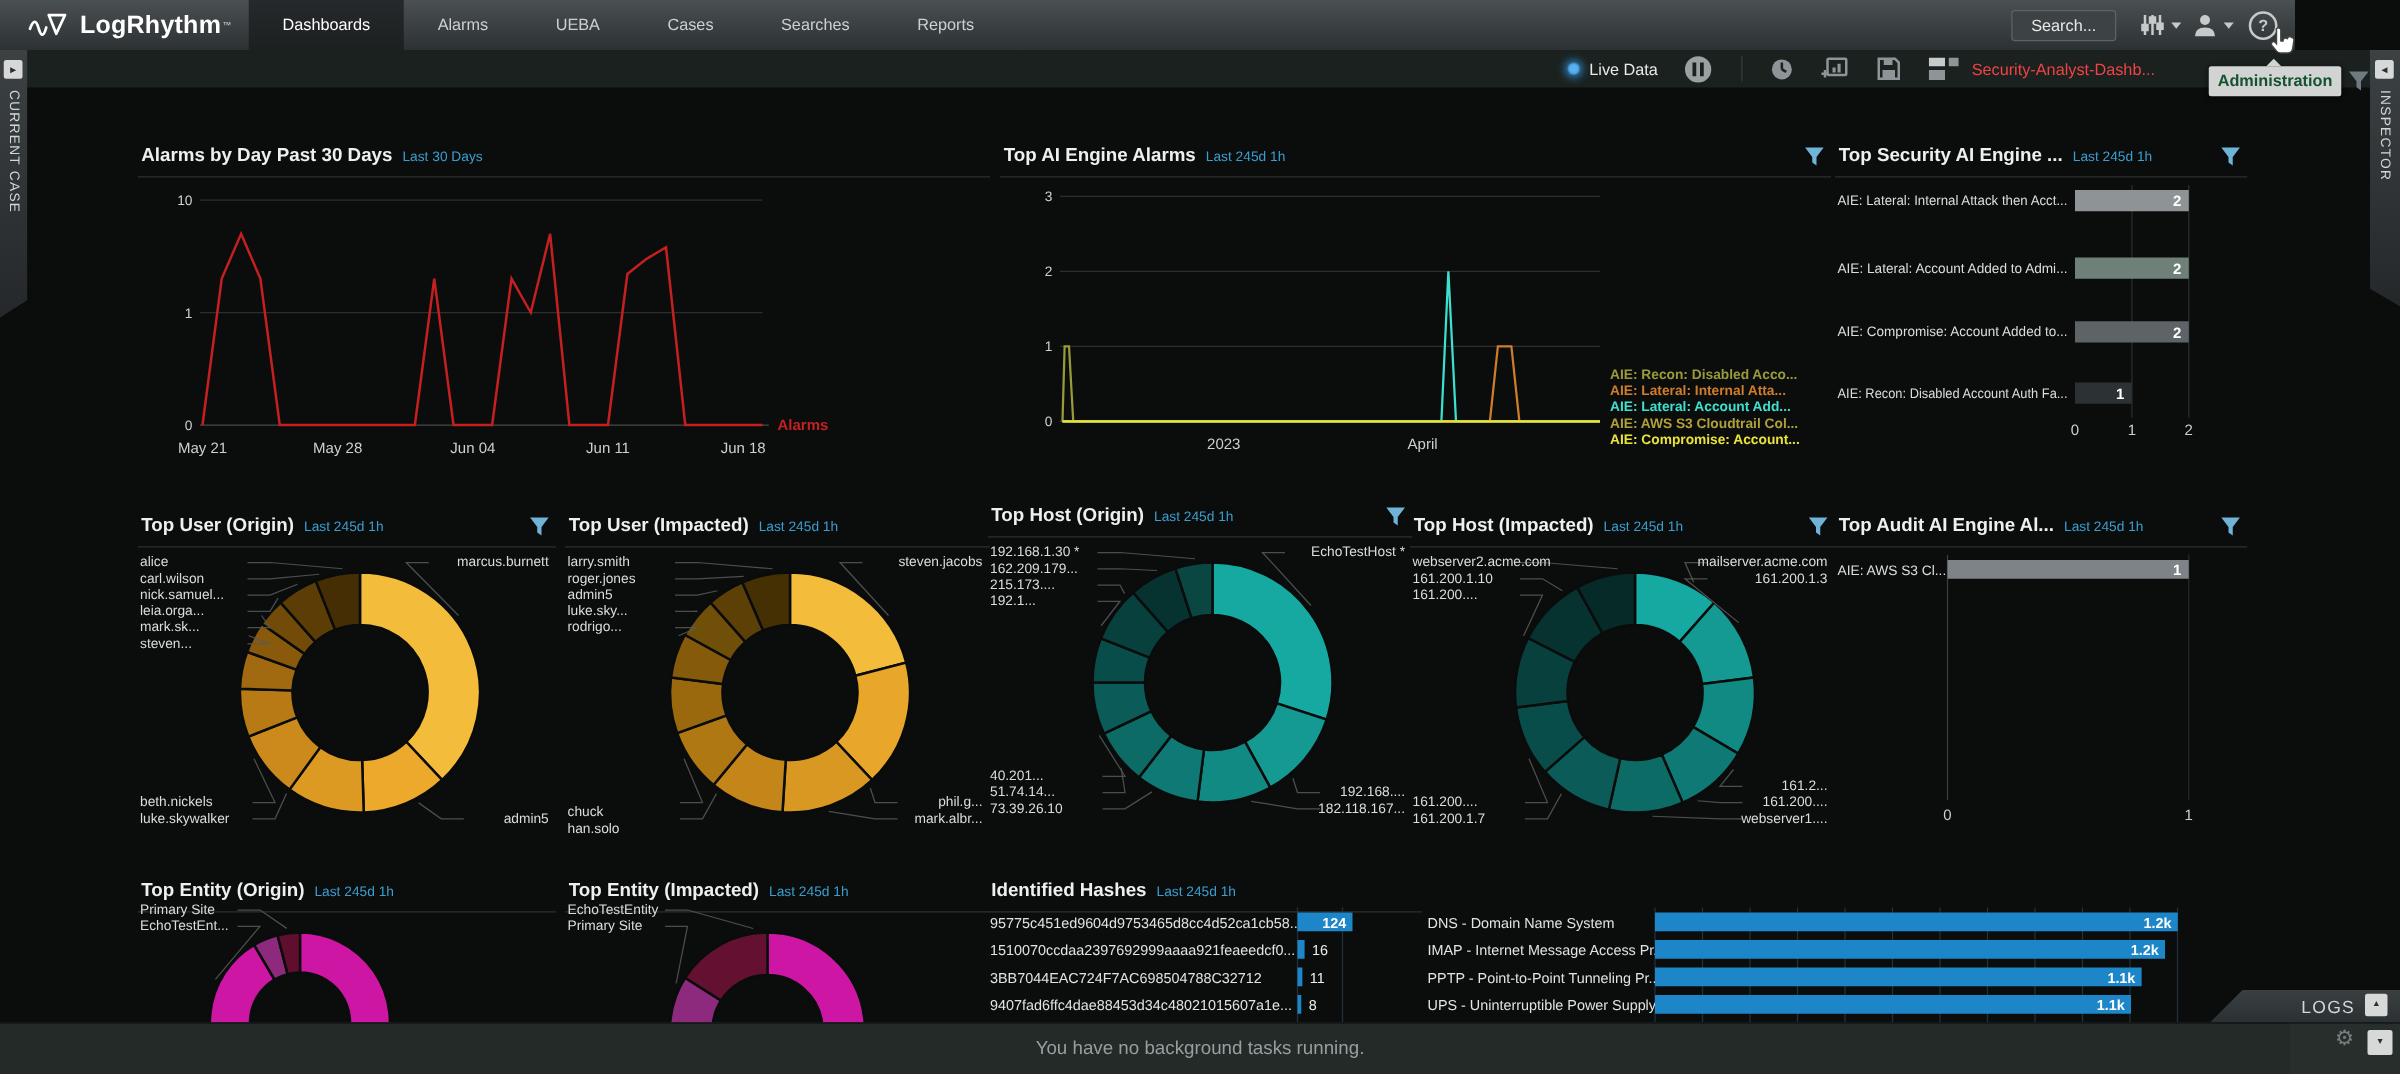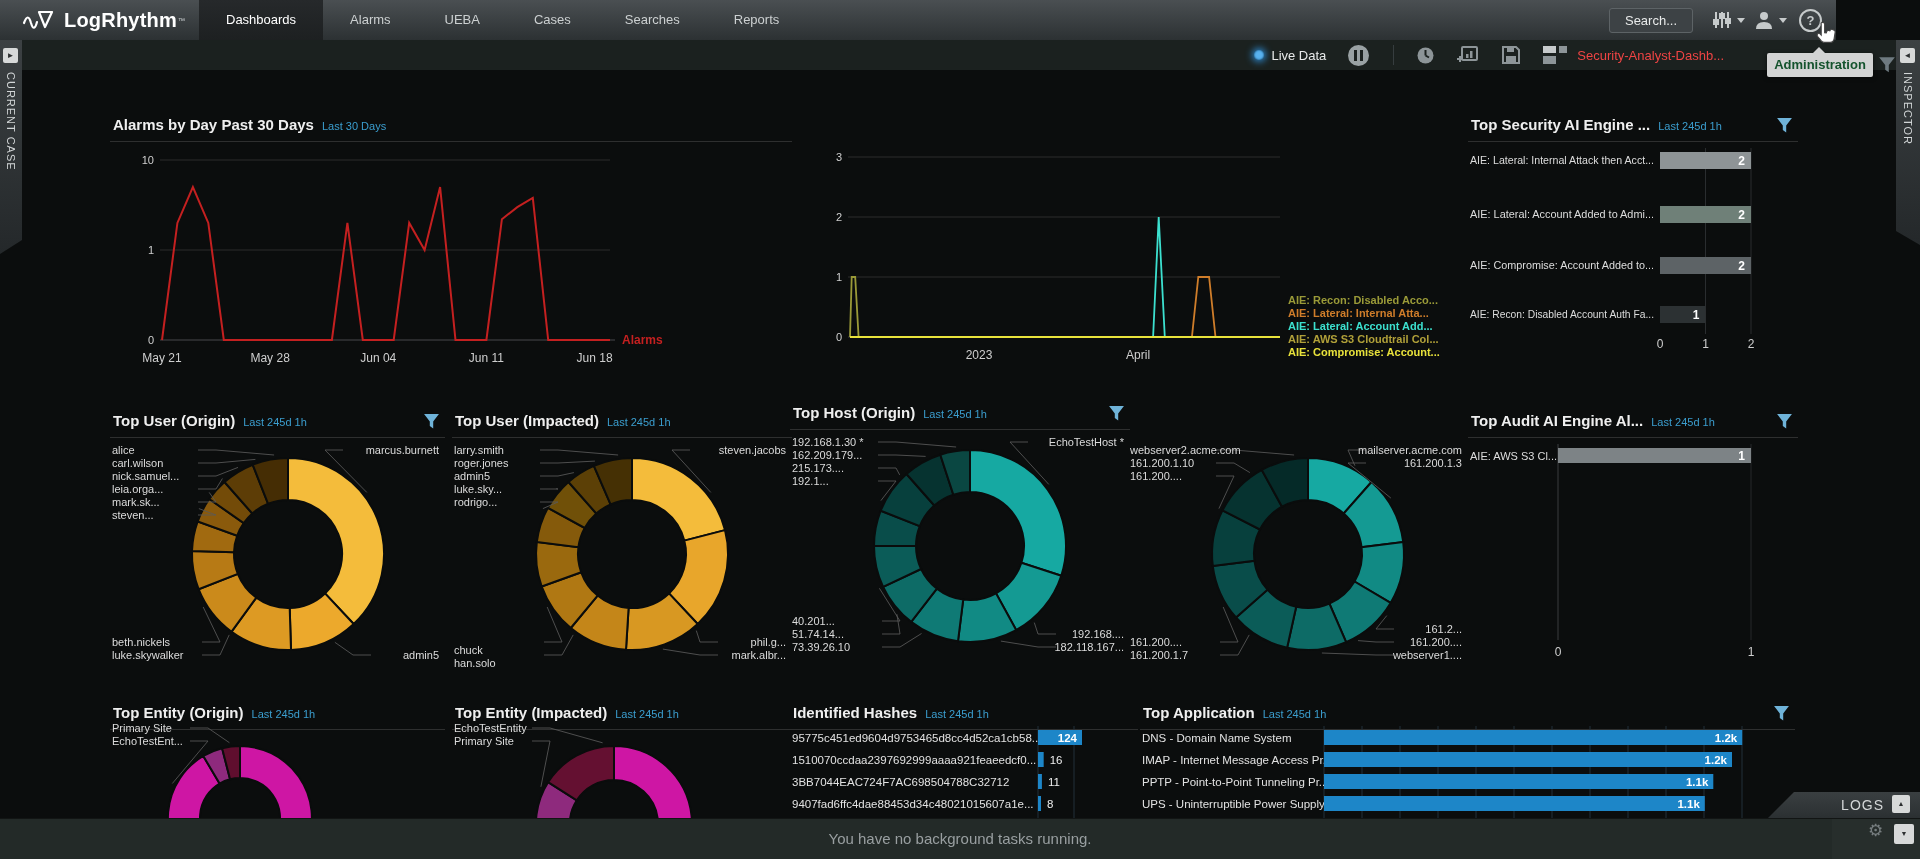--- a/index.html
+++ b/index.html
@@ -191,20 +191,23 @@
         <text x="52" y="250" fill="#cfcfcf" font-size="12" text-anchor="middle" font-family="Liberation Sans, sans-serif">May 21</text>
         <text x="160.13793103448276" y="250" fill="#cfcfcf" font-size="12" text-anchor="middle" font-family="Liberation Sans, sans-serif">May 28</text>
         <text x="268.2758620689655" y="250" fill="#cfcfcf" font-size="12" text-anchor="middle" font-family="Liberation Sans, sans-serif">Jun 04</text>
         <text x="376.4137931034483" y="250" fill="#cfcfcf" font-size="12" text-anchor="middle" font-family="Liberation Sans, sans-serif">Jun 11</text>
         <text x="484.55172413793105" y="250" fill="#cfcfcf" font-size="12" text-anchor="middle" font-family="Liberation Sans, sans-serif">Jun 18</text>
         <polyline points="52.0,228.0 67.4,110.9 82.9,75.1 98.3,110.9 113.8,228.0 129.2,228.0 144.7,228.0 160.1,228.0 175.6,228.0 191.0,228.0 206.5,228.0 221.9,228.0 237.4,110.9 252.8,228.0 268.3,228.0 283.7,228.0 299.2,110.9 314.6,138.0 330.1,75.1 345.5,228.0 361.0,228.0 376.4,228.0 391.9,107.2 407.3,95.1 422.8,85.8 438.2,228.0 453.7,228.0 469.1,228.0 484.6,228.0 500.0,228.0" fill="none" stroke="#c42020" stroke-width="2"></polyline>
         <text x="512" y="232" fill="#c42020" font-size="12" text-anchor="start" font-family="Liberation Sans, sans-serif" font-weight="bold">Alarms</text>
       </svg></div>
   </section>
 <section class="panel" style="left: 800px; top: 112px; width: 665px; height: 268px;">
+    <div class="phead"><span class="ptitle">Top AI Engine Alarms</span><span class="psub">Last 245d 1h</span><svg width="17" height="17" viewBox="0 0 16 16" class="pfilter">
+        <path d="M1 1 h14 L9.6 8 v6.5 L6.4 12.2 V8 z" fill="#6fb3d9"></path>
+      </svg></div>
     <div class="pbody"><svg width="665" height="268" viewBox="0 0 665 268">
         <line x1="48" y1="165" x2="480" y2="165" stroke="#2d2d2d"></line>
         <line x1="48" y1="105" x2="480" y2="105" stroke="#2d2d2d"></line>
         <line x1="48" y1="45" x2="480" y2="45" stroke="#2d2d2d"></line>
         <line x1="48" y1="225" x2="480" y2="225" stroke="#3f3f3f"></line>
         <text x="42" y="49" fill="#cfcfcf" font-size="11" text-anchor="end" font-family="Liberation Sans, sans-serif">3</text>
         <text x="42" y="109" fill="#cfcfcf" font-size="11" text-anchor="end" font-family="Liberation Sans, sans-serif">2</text>
         <text x="42" y="169" fill="#cfcfcf" font-size="11" text-anchor="end" font-family="Liberation Sans, sans-serif">1</text>
         <text x="42" y="229" fill="#cfcfcf" font-size="11" text-anchor="end" font-family="Liberation Sans, sans-serif">0</text>
         <text x="179" y="247" fill="#cfcfcf" font-size="12" text-anchor="middle" font-family="Liberation Sans, sans-serif">2023</text>
@@ -469,20 +472,23 @@
         <div>51.74.14...</div>
         <div>73.39.26.10</div>
       </div>
       <div class="dlab r" style="right: 6px; top: 228px;">
         <div>192.168....</div>
         <div>182.118.167...</div>
       </div>
     </div>
   </section>
 <section class="panel" style="left: 1128px; top: 408px; width: 340px; height: 280px;">
+    <div class="phead"><span class="ptitle">Top Host (Impacted)</span><span class="psub">Last 245d 1h</span><svg width="17" height="17" viewBox="0 0 16 16" class="pfilter">
+        <path d="M1 1 h14 L9.6 8 v6.5 L6.4 12.2 V8 z" fill="#6fb3d9"></path>
+      </svg></div>
     <div class="pbody">
       <svg width="340" height="280" viewBox="0 0 340 280" style="position: absolute; left: 0px; top: 0px;">
         <path d="M 180.0 50.0
       A 96 96 0 0 1 243.5 74.0
       L 215.7 105.5
       A 54 54 0 0 0 180.0 92.0 Z" fill="#16a9a2" stroke="#0a0c0c" stroke-width="2"></path>
         <path d="M 243.5 74.0
       A 96 96 0 0 1 275.2 134.0
       L 233.6 139.2
       A 54 54 0 0 0 215.7 105.5 Z" fill="#149a93" stroke="#0a0c0c" stroke-width="2"></path>
@@ -626,23 +632,20 @@
         <text x="259.6768" y="64" fill="#eeeeee" font-size="11.5" text-anchor="start" font-family="Liberation Sans, sans-serif">16</text>
         <text x="2" y="86" fill="#e2e2e2" font-size="11.5" text-anchor="start" font-family="Liberation Sans, sans-serif">3BB7044EAC724F7AC698504788C32712</text>
         <rect x="248" y="74" width="3.9028" height="15" fill="#1d86c8"></rect>
         <text x="257.9028" y="86" fill="#eeeeee" font-size="11.5" text-anchor="start" font-family="Liberation Sans, sans-serif">11</text>
         <text x="2" y="108" fill="#e2e2e2" font-size="11.5" text-anchor="start" font-family="Liberation Sans, sans-serif">9407fad6ffc4dae88453d34c48021015607a1e...</text>
         <rect x="248" y="96" width="3" height="15" fill="#1d86c8"></rect>
         <text x="257" y="108" fill="#eeeeee" font-size="11.5" text-anchor="start" font-family="Liberation Sans, sans-serif">8</text>
       </svg></div>
   </section>
 <section class="panel" style="left: 1140px; top: 700px; width: 655px; height: 118px;">
-    <div class="phead"><span class="ptitle">Top Application</span><span class="psub">Last 245d 1h</span><svg width="17" height="17" viewBox="0 0 16 16" class="pfilter">
-        <path d="M1 1 h14 L9.6 8 v6.5 L6.4 12.2 V8 z" fill="#6fb3d9"></path>
-      </svg></div>
     <div class="pbody"><svg width="655" height="118" viewBox="0 0 655 118">
         <line x1="184" y1="26" x2="184" y2="118" stroke="#22303a"></line>
         <line x1="222" y1="26" x2="222" y2="118" stroke="#22303a"></line>
         <line x1="260" y1="26" x2="260" y2="118" stroke="#22303a"></line>
         <line x1="298" y1="26" x2="298" y2="118" stroke="#22303a"></line>
         <line x1="336" y1="26" x2="336" y2="118" stroke="#22303a"></line>
         <line x1="374" y1="26" x2="374" y2="118" stroke="#22303a"></line>
         <line x1="412" y1="26" x2="412" y2="118" stroke="#22303a"></line>
         <line x1="450" y1="26" x2="450" y2="118" stroke="#22303a"></line>
         <line x1="488" y1="26" x2="488" y2="118" stroke="#22303a"></line>

